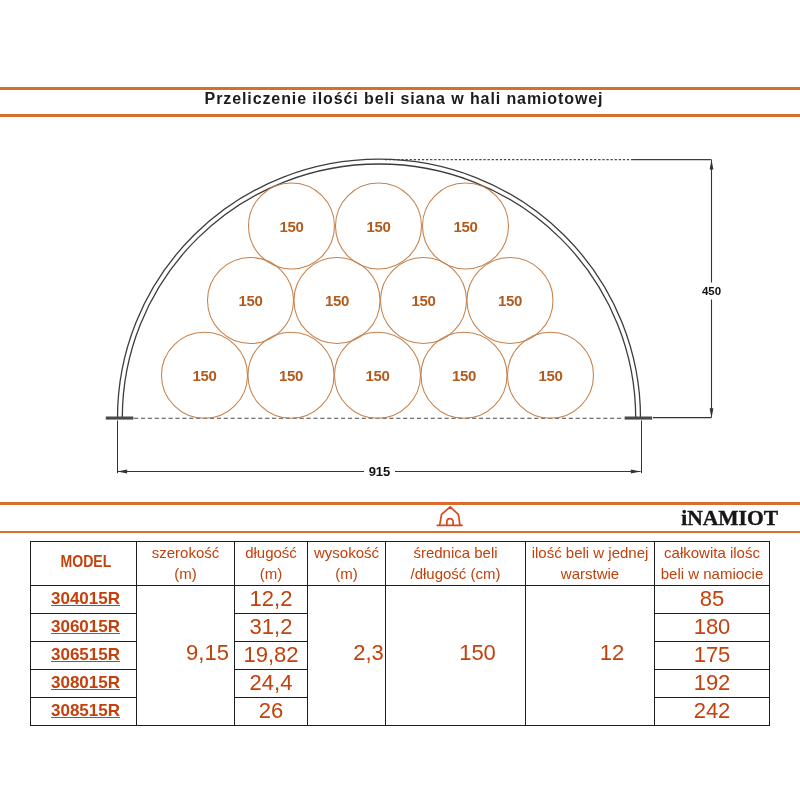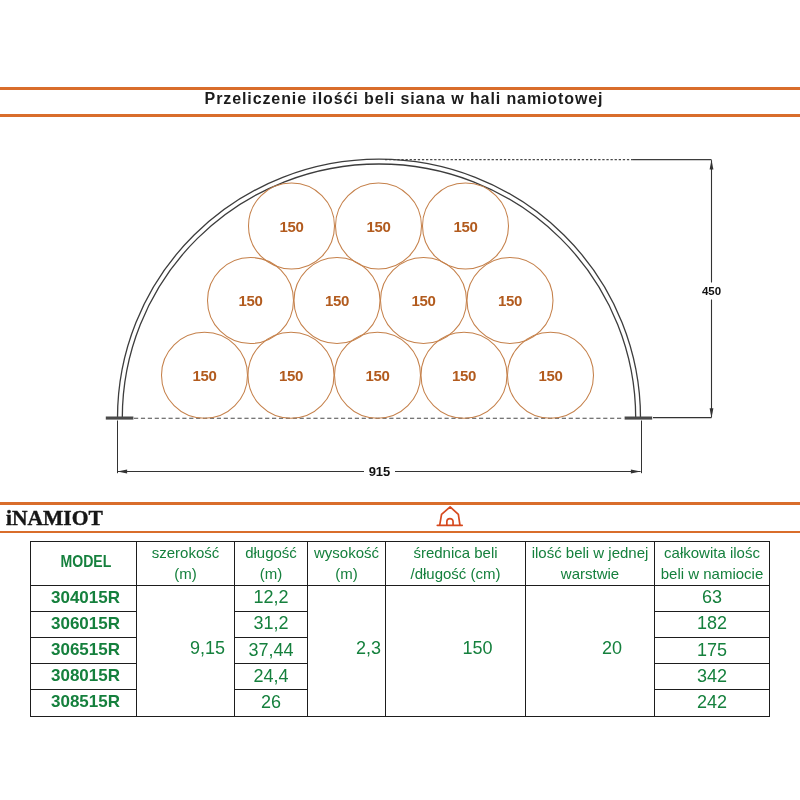--- a/index.html
+++ b/index.html
@@ -1,32 +1,32 @@
 <!DOCTYPE html>
 <html><head>
 <meta charset="utf-8">
 <style>
   html,body{margin:0;padding:0;background:#ffffff;}
   body{width:800px;height:800px;position:relative;font-family:"Liberation Sans",sans-serif;}
   .oline{position:absolute;left:0;width:800px;background:#d96d2b;}
   #title{position:absolute;top:90px;left:4px;width:800px;text-align:center;
          font-size:16px;font-weight:bold;color:#1c1c1c;letter-spacing:0.9px;}
-  #logo{position:absolute;top:506.3px;left:6px;width:778px;text-align:left;}
+  #logo{position:absolute;top:506.3px;left:0;width:778px;text-align:right;}
   #logotext{font-family:"Liberation Serif",serif;font-weight:bold;font-size:21.5px;color:#161616;
             -webkit-text-stroke:0.4px #161616;
             display:inline-block;vertical-align:middle;}
   #tbl{position:absolute;left:30px;top:541px;border-collapse:collapse;table-layout:fixed;
-       color:#15803d;}
+       color:#c2410c;}
   #tbl td{border:1.8px solid #1d1d1d;text-align:center;vertical-align:middle;padding:0;
-          font-size:18px;}
+          font-size:22px;}
   #tbl tr+tr td{padding-bottom:1px;}
   #tbl td[rowspan]{padding-bottom:4px;padding-left:44px;}
   #tbl td:first-child{padding-left:4px;}
   #tbl .hdr{font-size:15px;line-height:21px;}
-  #tbl .mdl{font-weight:bold;font-size:17px;}
+  #tbl .mdl{font-weight:bold;font-size:17px;text-decoration:underline;}
   svg{position:absolute;top:0;left:0;}
   svg text{font-family:"Liberation Sans",sans-serif;}
 </style>
 </head>
 <body>
 <div class="oline" style="top:87px;height:2.8px;"></div>
 <div class="oline" style="top:114.3px;height:2.8px;"></div>
 <div id="title">Przeliczenie ilośći beli siana w hali namiotowej</div>
 
 <svg width="800" height="800" viewBox="0 0 800 800">
@@ -120,37 +120,37 @@
     <td class="hdr">średnica beli<br>/długość (cm)</td>
     <td class="hdr">ilość beli w jednej<br>warstwie</td>
     <td class="hdr">całkowita ilośc<br>beli w namiocie</td>
   </tr>
   <tr style="height:26px">
     <td class="mdl">304015R</td>
         <td rowspan="5">9,15</td>
         <td>12,2</td>
     <td rowspan="5">2,3</td>
         <td rowspan="5">150</td>
-        <td rowspan="5">20</td>
-        <td>63</td>
+        <td rowspan="5">12</td>
+        <td>85</td>
   </tr>
   <tr style="height:26.5px">
         <td class="mdl">306015R</td>
         <td>31,2</td>
-        <td>182</td>
+        <td>180</td>
       </tr>
   <tr style="height:26px">
         <td class="mdl">306515R</td>
-        <td>37,44</td>
+        <td>19,82</td>
         <td>175</td>
       </tr>
   <tr style="height:26px">
         <td class="mdl">308015R</td>
         <td>24,4</td>
-        <td>342</td>
+        <td>192</td>
       </tr>
   <tr style="height:26.5px">
         <td class="mdl">308515R</td>
         <td>26</td>
         <td>242</td>
       </tr>
 </tbody>
   </table>
 
 </body></html>

